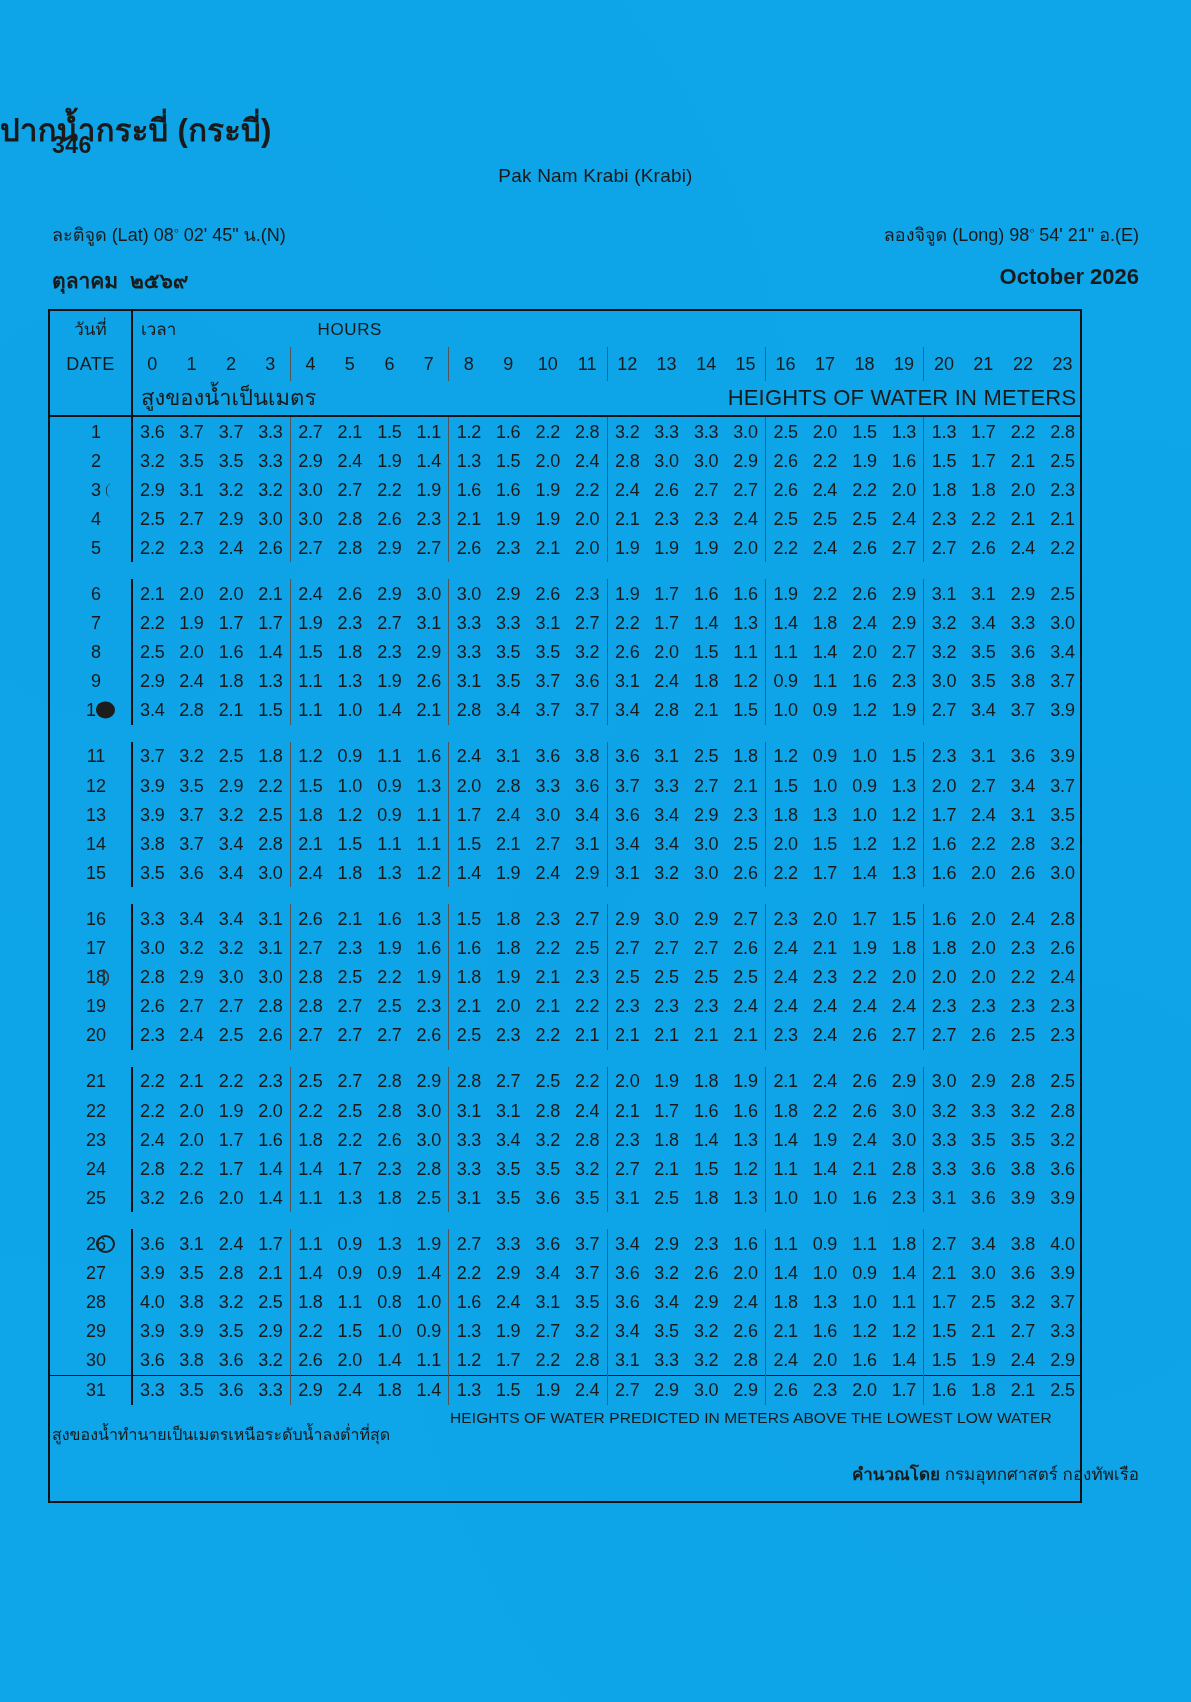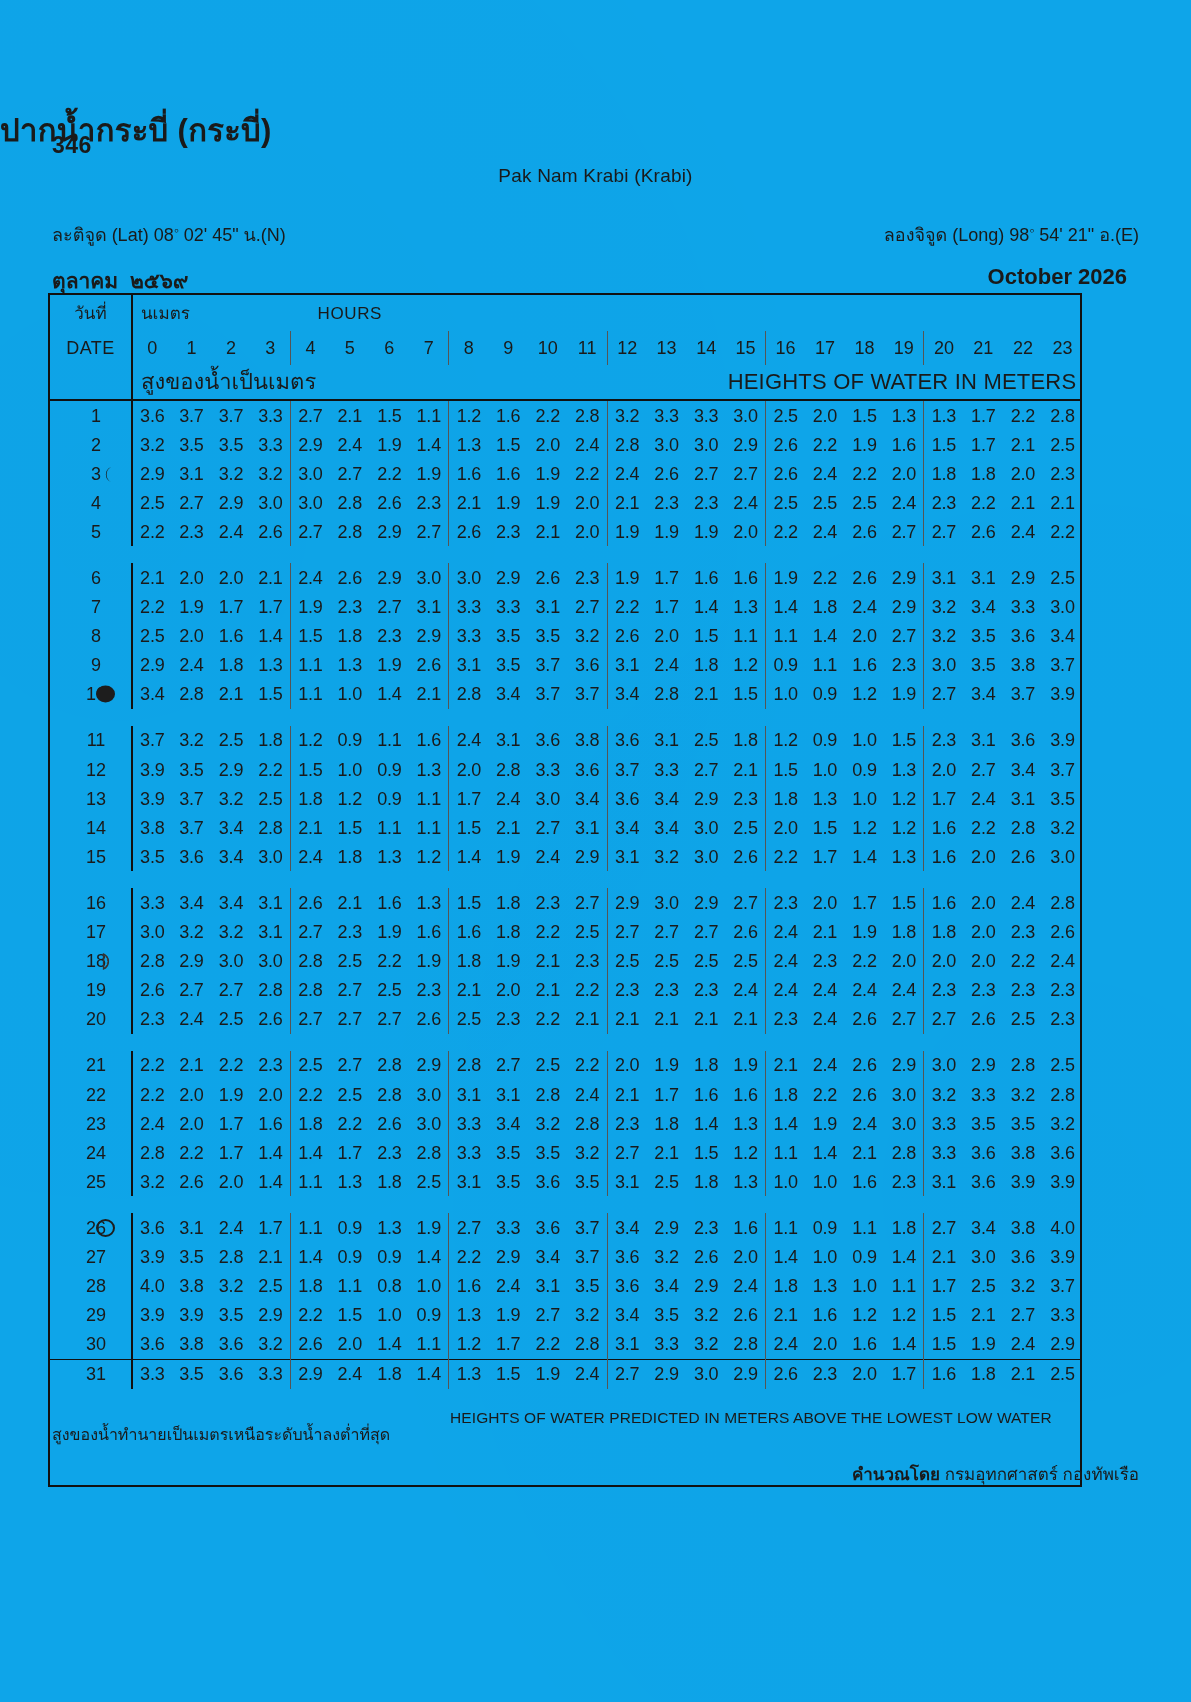--- a/index.html
+++ b/index.html
@@ -62,28 +62,28 @@
   }
   .coords .lat { position: absolute; left: 0; top: 0; }
   .coords .lon { position: absolute; right: 0; top: 0; }
   .monthline {
     position: absolute;
     left: 52px; right: 52px; top: 152px;
     font-size: 21px;
     font-weight: bold;
   }
   .monthline .th { position: absolute; left: 0; top: 0; }
-  .monthline .en { position: absolute; right: 12px; top: 0; font-size: 22px; }
+  .monthline .en { position: absolute; right: 0; top: 0; font-size: 22px; }
   .deg { font-size: 0.78em; vertical-align: 0.42em; }
 
   
   .frame {
     position: absolute;
     left: 48px;
-    top: 293px;
+    top: 309px;
     width: 1034px;
     height: 1194px;
     border: 2.5px solid #111;
     box-sizing: border-box;
   }
   table.tide {
     border-collapse: collapse;
     width: 100%;
     table-layout: fixed;
     font-size: 17.5px;
@@ -234,21 +234,21 @@
           <col class="c-hour">
           <col class="c-hour">
         <col class="c-hour">
           <col class="c-hour">
           <col class="c-hour">
           <col class="c-hour">
       </colgroup>
       <tbody id="tbody-root">
           <tr class="hrow-lbl">
             <td class="th-date-th vsep-heavy">วันที่</td>
-            <td class="lbl-left" colspan="3">นเมตร</td>
+            <td class="lbl-left" colspan="3">เวลา</td>
             <td class="hours-word" colspan="5">HOURS</td>
             <td colspan="16"></td>
           </tr>
           <tr class="hrow-num">
             <td class="th-date-en vsep-heavy">DATE</td>
             <td class="">0</td>
             <td class="">1</td>
             <td class="">2</td>
             <td class="vsep-light">3</td>
             <td class="">4</td>

